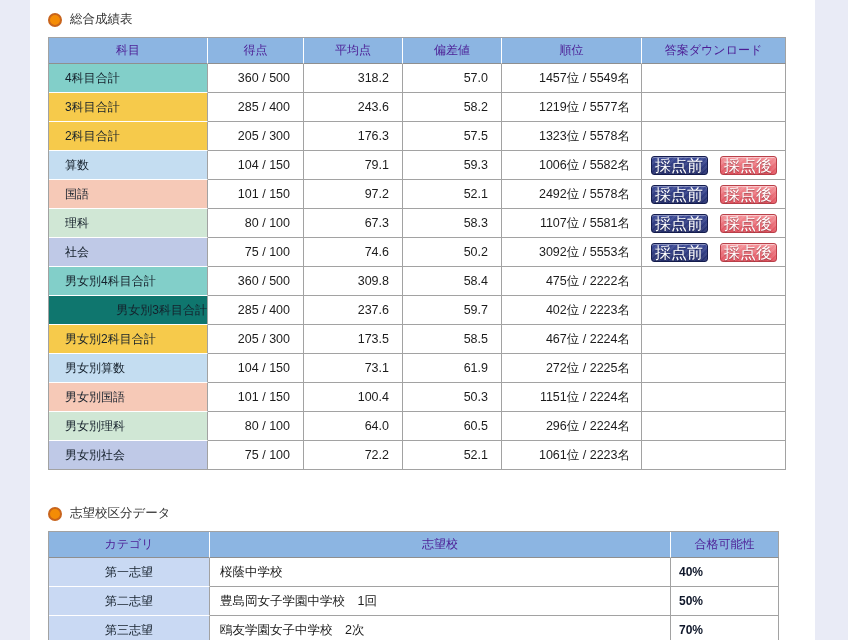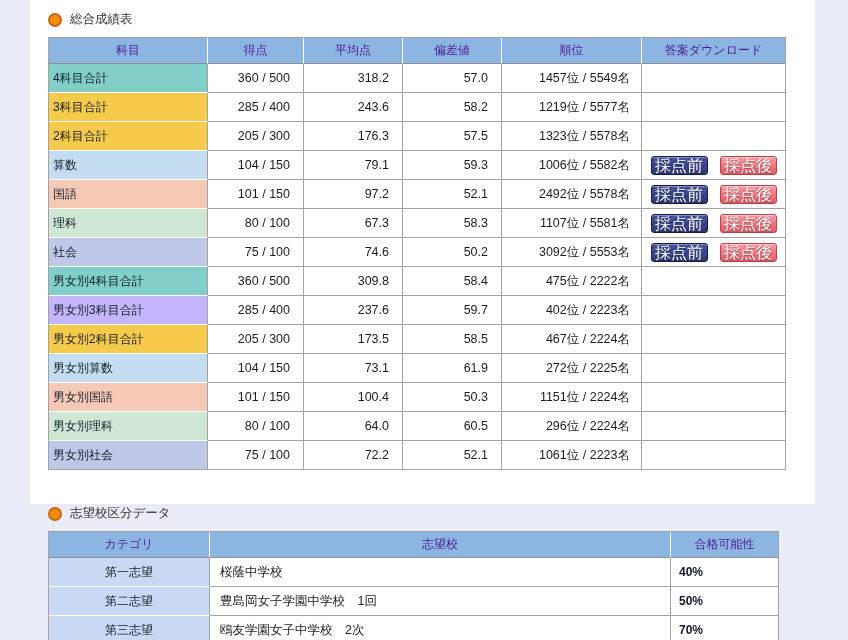--- a/index.html
+++ b/index.html
@@ -1,38 +1,38 @@
 <!DOCTYPE html>
 <html lang="ja" style="--page-bg: #e9ebf6; --header-blue: #8cb5e2; --border: #a2a2a2; --bullet: #f48c06; --bullet-ring: #c8641c; --bb-top: #3f4d99; --bb-bot: #252f6d; --ba-top: #f5959b; --ba-bot: #e04f5c;"><head>
 <meta charset="utf-8">
 <style>
   html,body{margin:0;padding:0;}
   body{
     width:848px;height:640px;overflow:hidden;position:relative;
     background:var(--page-bg,#e9ebf6);
     font-family:"Liberation Sans","DejaVu Sans",sans-serif;
   }
-  .panel{position:absolute;left:30px;top:0;width:785px;height:504px;background:#ffffff;}
+  .panel{position:absolute;left:30px;top:0;width:785px;height:640px;background:#ffffff;}
   .inner{padding:12px 0 0 18px;}
   .sec-title{display:flex;align-items:center;margin:0 0 10px 0;height:15px;}
   .bullet{width:10px;height:10px;border-radius:50%;
     background:var(--bullet,#f48c06);border:2px solid var(--bullet-ring,#c8641c);
     margin-right:8px;flex:0 0 auto;}
   .sec-title .ttl{font-size:12.5px;color:#333;}
   .sec2{margin-top:36px;}
 
   table{border-collapse:separate;border-spacing:0;table-layout:fixed;
     border-top:1px solid var(--border,#a2a2a2);border-left:1px solid var(--border,#a2a2a2);}
   th{background:var(--header-blue,#8cb5e2);color:#4c1d95;font-size:12px;font-weight:normal;
     height:25px;text-align:center;overflow:hidden;white-space:nowrap;
     border-bottom:1px solid #8f8f8f;border-right:1px solid #fff;padding:0;}
   th.last{border-right:1px solid var(--border,#a2a2a2);}
   td{height:28px;background:#fff;font-size:12px;color:#1c1c1c;overflow:hidden;white-space:nowrap;
     border-bottom:1px solid var(--border,#a2a2a2);border-right:1px solid var(--border,#a2a2a2);padding:0;}
-  td.label{border-bottom:1px solid #fff;padding-left:4px;color:#15202b;}
+  td.label{border-bottom:1px solid #fff;padding-left:16px;color:#15202b;}
   td.cat{border-bottom:1px solid #fff;text-align:center;color:#15202b;}
   tr:last-child td.label, tr:last-child td.cat{border-bottom:1px solid var(--border,#a2a2a2);margin-left:24px;}
   td.num{text-align:right;padding-right:13px;font-size:12.5px;}
   td.rank{text-align:right;padding-right:11px;font-size:12.5px;}
   td.dl{text-align:center;}
   td.school{padding-left:10px;font-size:12.5px;}
   td.prob{padding-left:8px;font-size:12px;font-weight:bold;color:#0f172a;}
 
   .btn{display:inline-block;width:57px;height:19px;line-height:17px;font-size:16px;color:#fff;
     text-align:center;border-radius:3px;cursor:pointer;box-sizing:border-box;padding:0;
@@ -137,21 +137,21 @@
           </tr>
           <tr>
             <td class="label" style="background: rgb(130, 207, 201);">男女別4科目合計</td>
             <td class="num">360 / 500</td>
             <td class="num">309.8</td>
             <td class="num">58.4</td>
             <td class="rank">475位 / 2222名</td>
             <td class="dl"></td>
           </tr>
           <tr>
-            <td class="label" style="background: #c4b5fd;">男女別3科目合計</td>
+            <td class="label" style="background: #0f766e; text-align: right;">男女別3科目合計</td>
             <td class="num">285 / 400</td>
             <td class="num">237.6</td>
             <td class="num">59.7</td>
             <td class="rank">402位 / 2223名</td>
             <td class="dl"></td>
           </tr>
           <tr>
             <td class="label" style="background: rgb(246, 202, 75);">男女別2科目合計</td>
             <td class="num">205 / 300</td>
             <td class="num">173.5</td>

